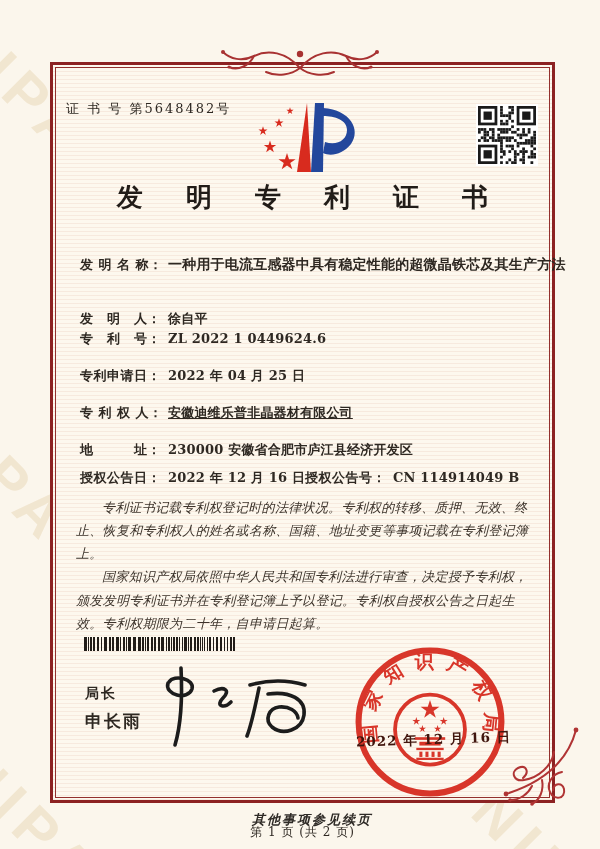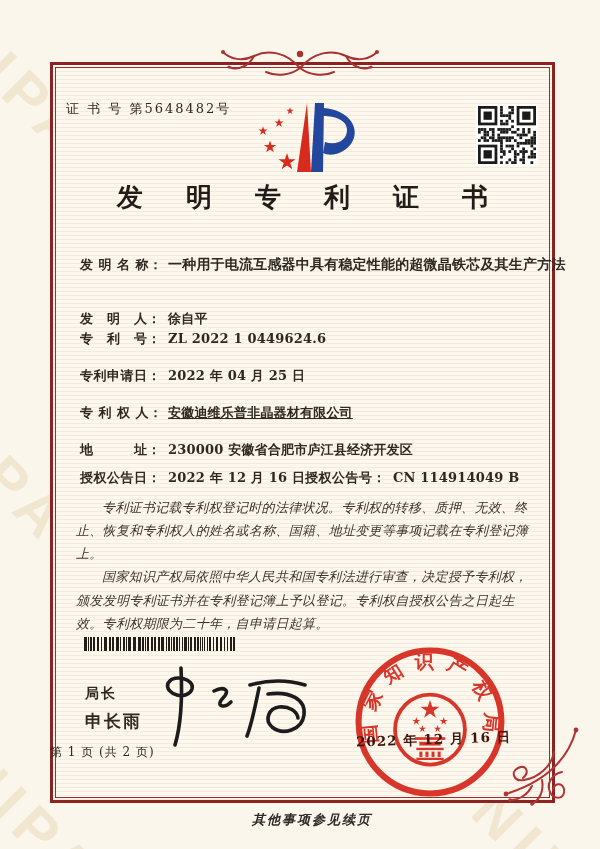--- a/index.html
+++ b/index.html
@@ -56,21 +56,21 @@
   .barcode{position:absolute;left:84px;top:637px;}
   .director-title{position:absolute;left:85px;top:685px;font-size:14px;font-weight:bold;letter-spacing:2px;}
   .director-name{position:absolute;left:85px;top:710px;font-size:17px;font-weight:bold;letter-spacing:2px;}
   .signature{position:absolute;left:138px;top:663px;}
   .seal{position:absolute;left:354px;top:646px;opacity:.93;}
   .seal-date{
     position:absolute;left:356px;top:731px;width:150px;text-align:center;
     font-size:13.5px;font-weight:bold;color:#40150d;letter-spacing:1px;
     transform:rotate(-2deg);white-space:nowrap;
   }
-  .page-info{position:absolute;left:50px;width:505px;top:744px;font-size:12px;letter-spacing:1px;}
+  .page-info{position:absolute;left:50px;width:505px;top:824px;text-align:center;font-size:12px;letter-spacing:1px;}
   .continuation-note{
     position:absolute;left:0;width:600px;top:811px;text-align:center;
     font-size:13px;font-style:italic;font-weight:600;letter-spacing:2px;color:#2e2a26;padding-left:12px;
   }
 </style>
 </head>
 <body>
 
 <div class="page">
 

